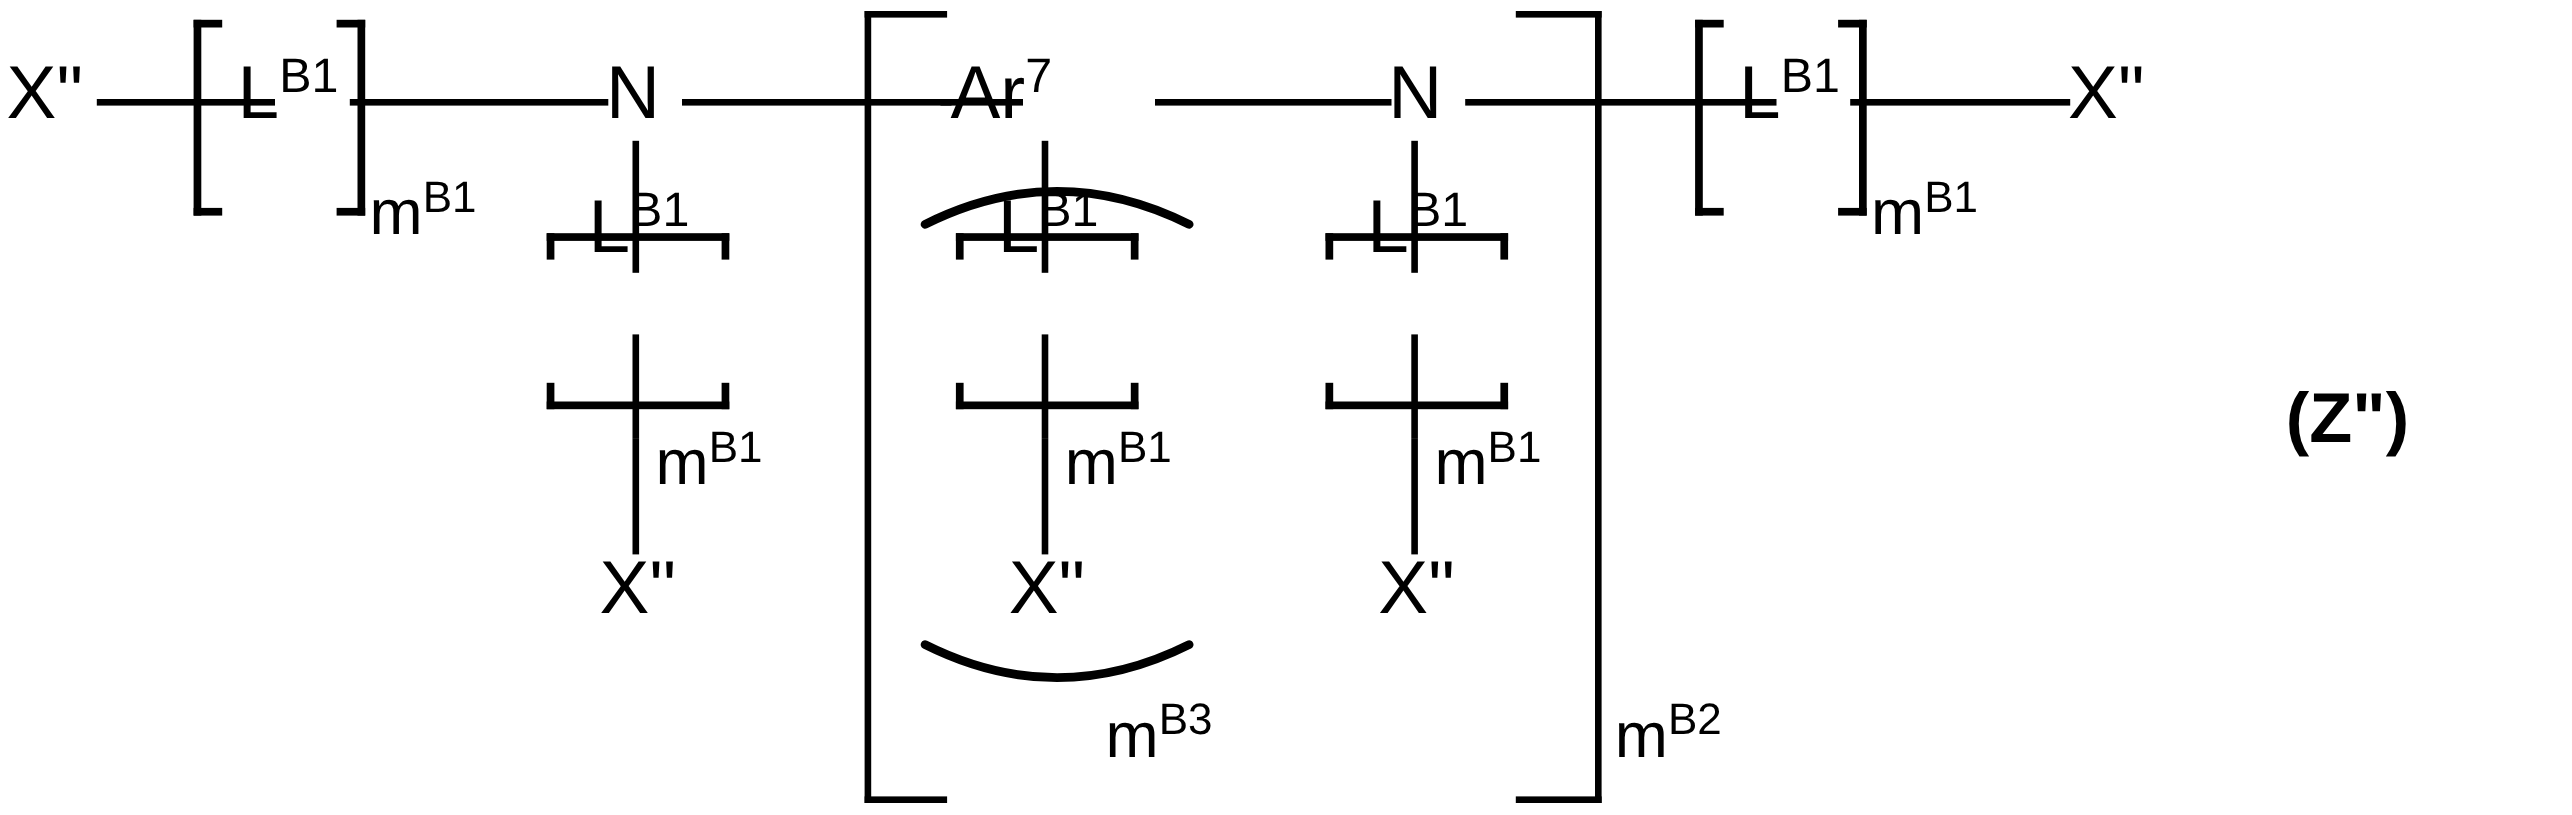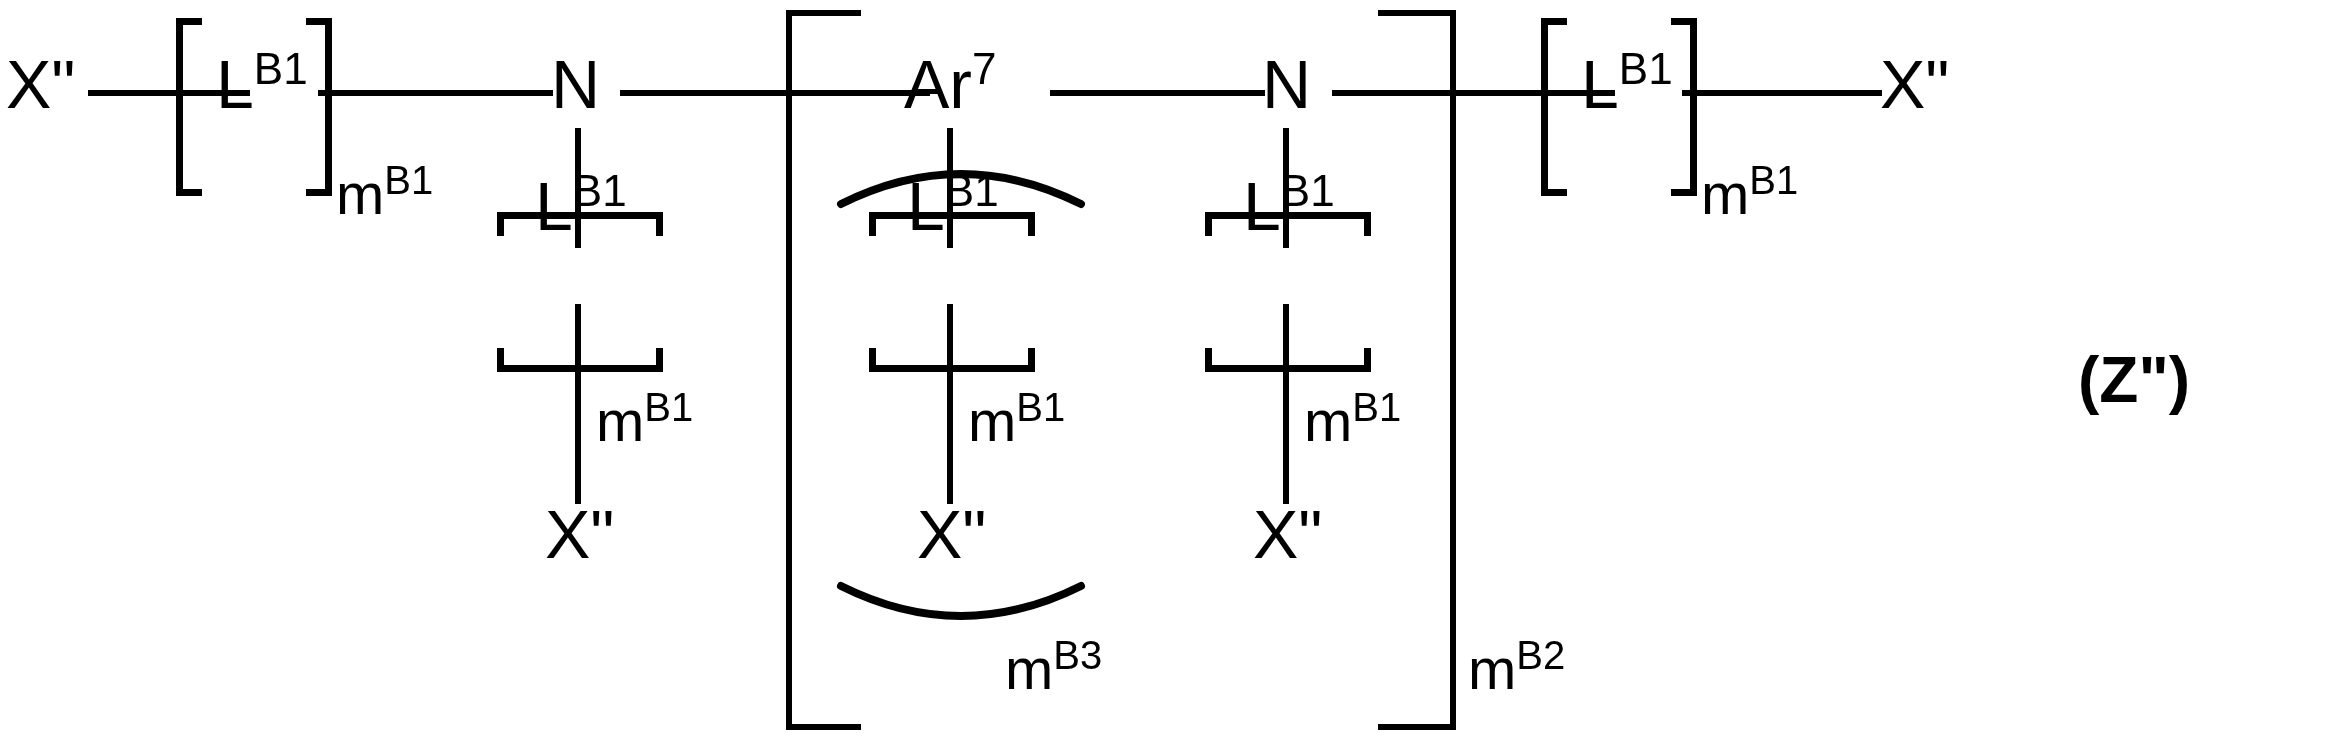--- a/index.html
+++ b/index.html
@@ -120,21 +120,21 @@
   </div>
 
   <div class="atom" style="left:551px; top:50px;">
     <span>N</span>
   </div>
 
   <div class="vbond" style="left:786px; top:10px; height:720px;"></div>
   <div class="hbond" style="left:786px; top:10px; width:75px;"></div>
   <div class="hbond" style="left:786px; top:724px; width:75px;"></div>
 
-  <div class="atom" style="left:904px; top:50px;">
+  <div class="atom" style="left:864px; top:50px;">
     <span>Ar</span><span class="sup">7</span>
   </div>
 
   <div class="atom" style="left:1262px; top:50px;">
     <span>N</span>
   </div>
 
   <div class="vbond" style="left:1450px; top:10px; height:720px;"></div>
   <div class="hbond" style="left:1378px; top:10px; width:78px;"></div>
   <div class="hbond" style="left:1378px; top:724px; width:78px;"></div>

